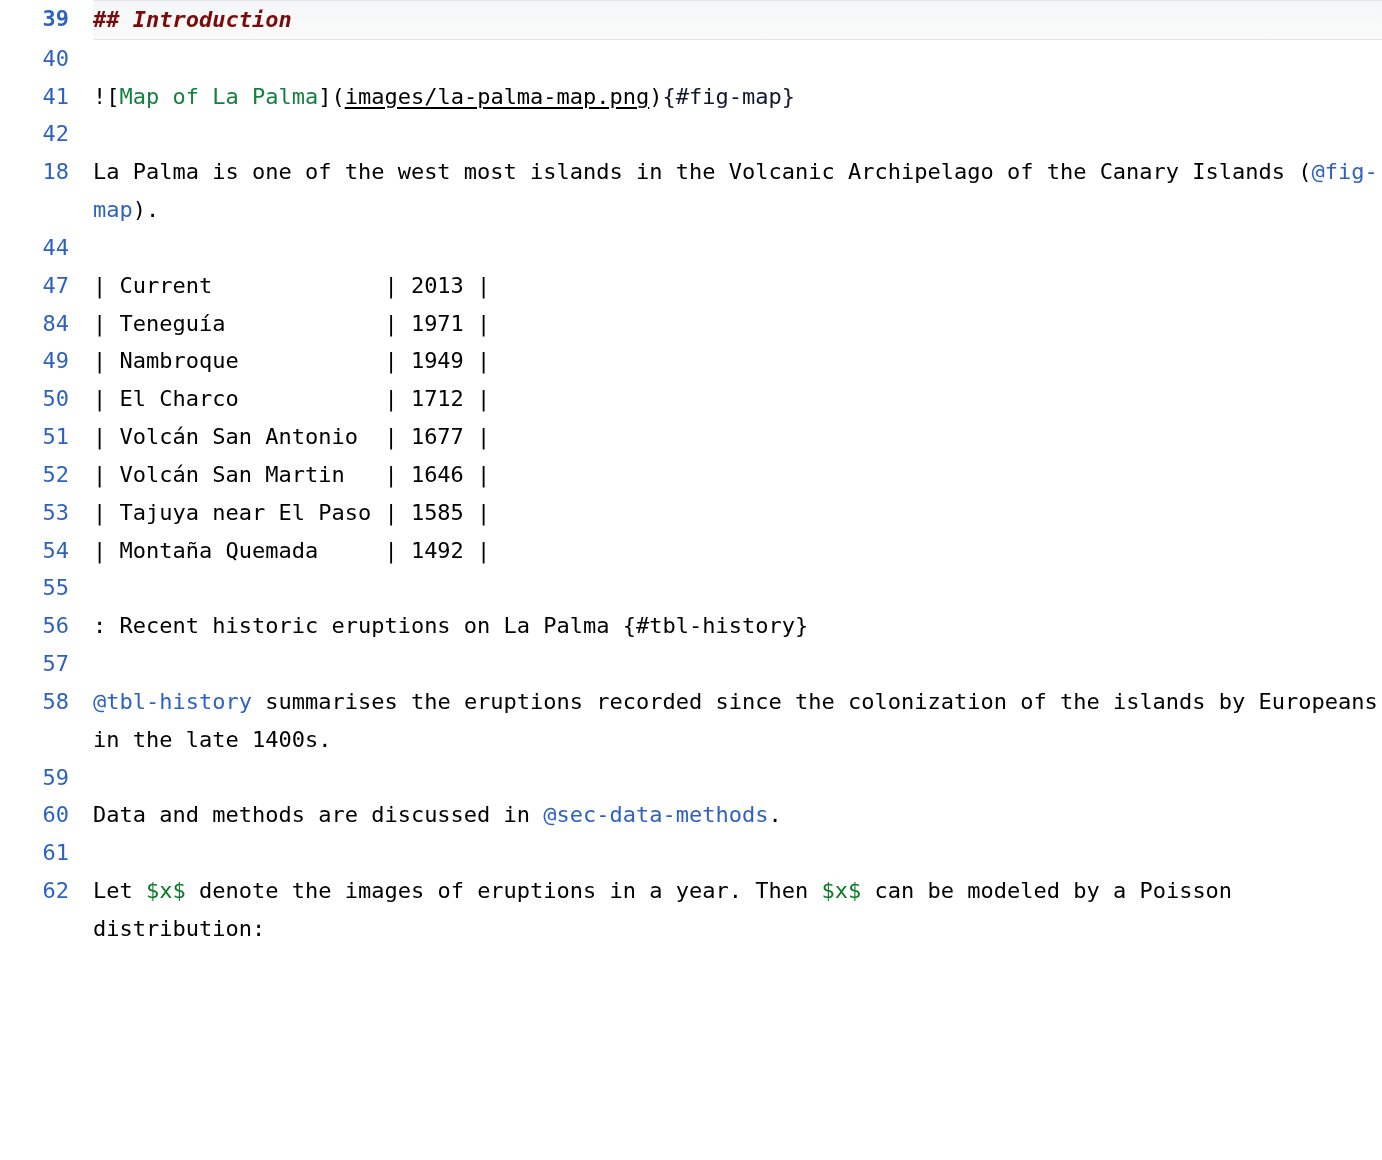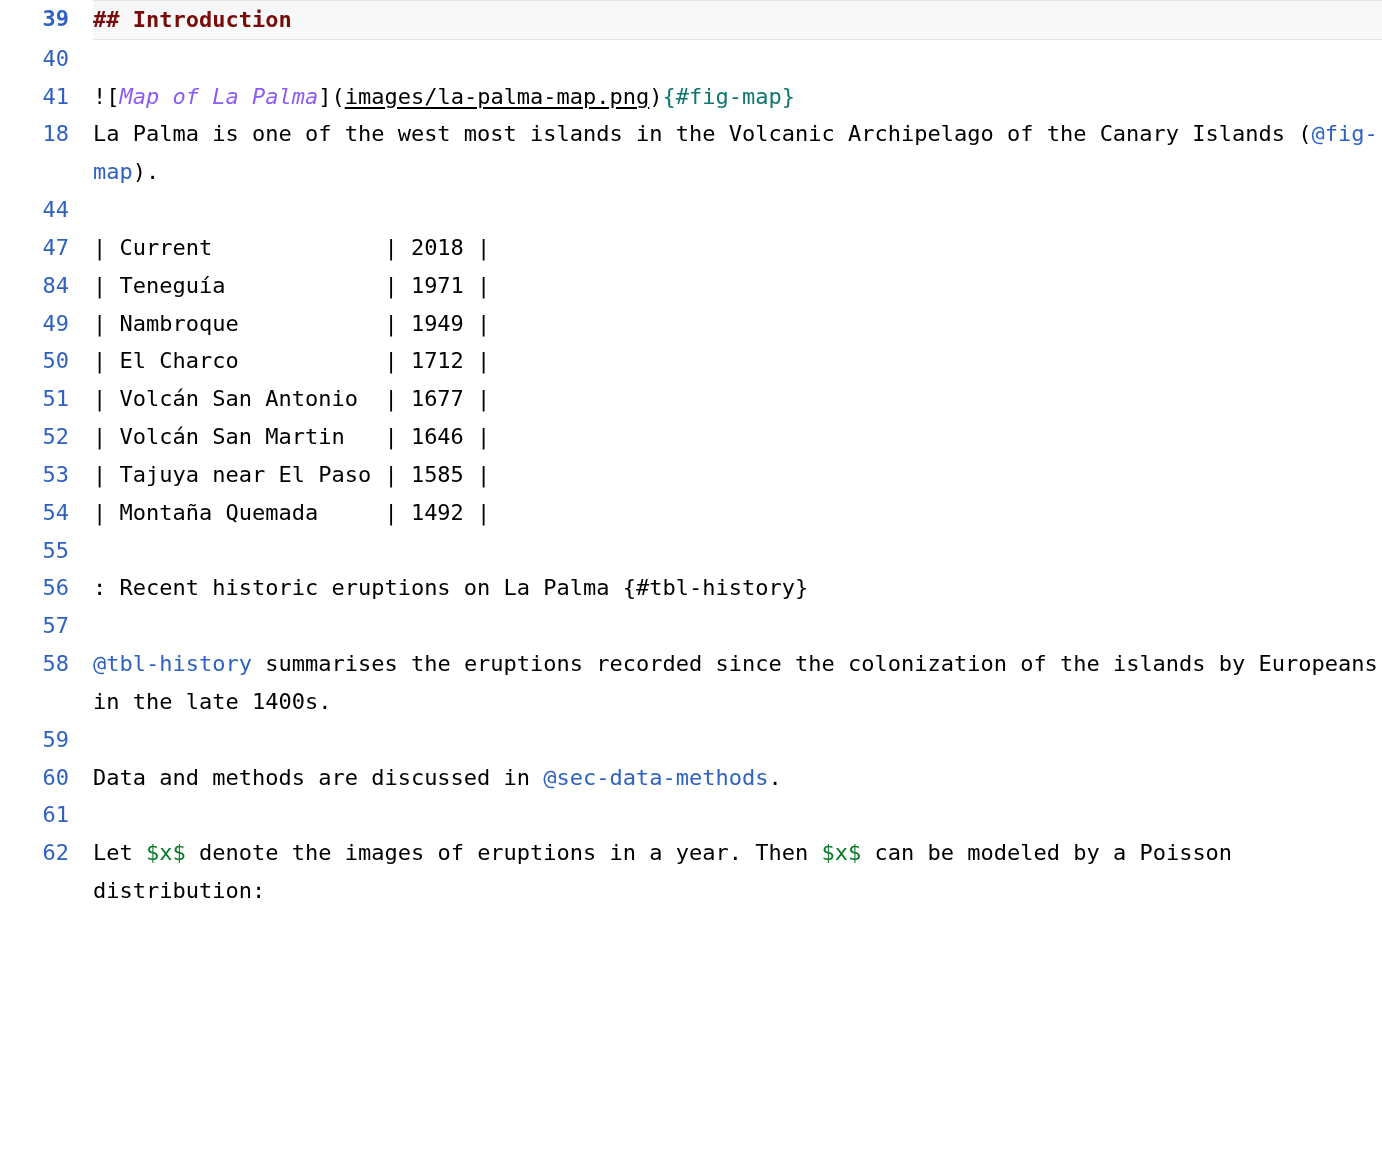--- a/index.html
+++ b/index.html
@@ -35,25 +35,25 @@
     white-space: pre-wrap;
     word-break: break-word;
     position: relative;
   }
   .current-line .ct {
     background: linear-gradient(to bottom, #f5f6f7 0%, #fafafa 100%);
     border-top: 1px solid #e4e4e4;
     border-bottom: 1px solid #e4e4e4;
   }
   .current-line .ln { font-weight: 700; }
-  .hd { color: #7a0b0b; font-weight: 700; }
+  .hd { color: #7a0b0b; font-weight: 700; font-style: italic; }
   .hd-hash { color: #7a0b0b; font-weight: 700; }
-  .alt { color: #8b5cf6; font-style: italic; }
+  .alt { color: #15803d; }
   .link { color: #000000; text-decoration: underline; text-underline-offset: 3px; }
-  .meta { color: #0f766e; }
+  .meta { color: #0f172a; }
   .bracket { color: #000000; }
   .ref { color: #2f62c0; }
   .math { color: #0a7a28; }
   .plain { color: #000000; }
 </style>
 </head>
 <body>
 
 <div class="editor" id="editor-root">
     <div style="display: flex; flex-direction: column; width: 100%; margin-left: 13px;">
@@ -63,30 +63,34 @@
       </div>
       <div class="line-row">
         <div class="ln">40</div>
         <div class="ct">&nbsp;</div>
       </div>
       <div class="line-row">
         <div class="ln">41</div>
         <div class="ct"><span class="plain">!</span><span class="bracket">[</span><span class="alt">Map of La Palma</span><span class="bracket">]</span><span class="plain">(</span><span class="link">images/la-palma-map.png</span><span class="plain">)</span><span class="meta">{#fig-map}</span></div>
       </div>
       <div class="line-row">
+        <div class="ln">42</div>
+        <div class="ct">&nbsp;</div>
+      </div>
+      <div class="line-row">
         <div class="ln">18</div>
         <div class="ct"><span class="plain">La Palma is one of the west most islands in the Volcanic Archipelago of the Canary Islands (</span><span class="ref">@fig-map</span><span class="plain">).</span></div>
       </div>
       <div class="line-row">
         <div class="ln">44</div>
         <div class="ct">&nbsp;</div>
       </div>
       <div class="line-row">
         <div class="ln">47</div>
-        <div class="ct"><span class="plain">| Current             | 2018 |</span></div>
+        <div class="ct"><span class="plain">| Current             | 2013 |</span></div>
       </div>
       <div class="line-row">
         <div class="ln">84</div>
         <div class="ct"><span class="plain">| Teneguía            | 1971 |</span></div>
       </div>
       <div class="line-row">
         <div class="ln">49</div>
         <div class="ct"><span class="plain">| Nambroque           | 1949 |</span></div>
       </div>
       <div class="line-row">

